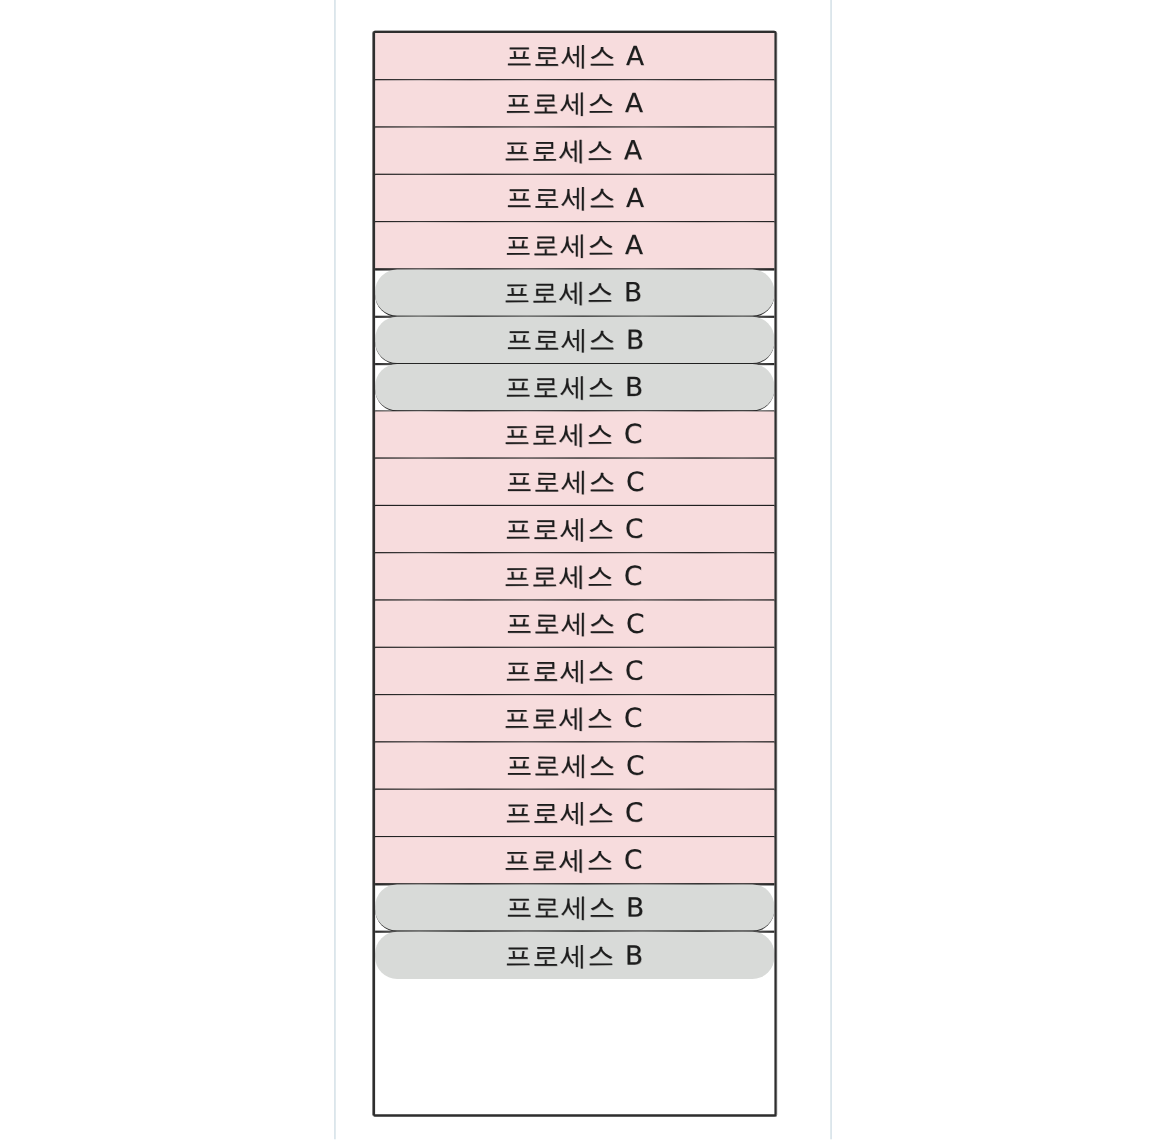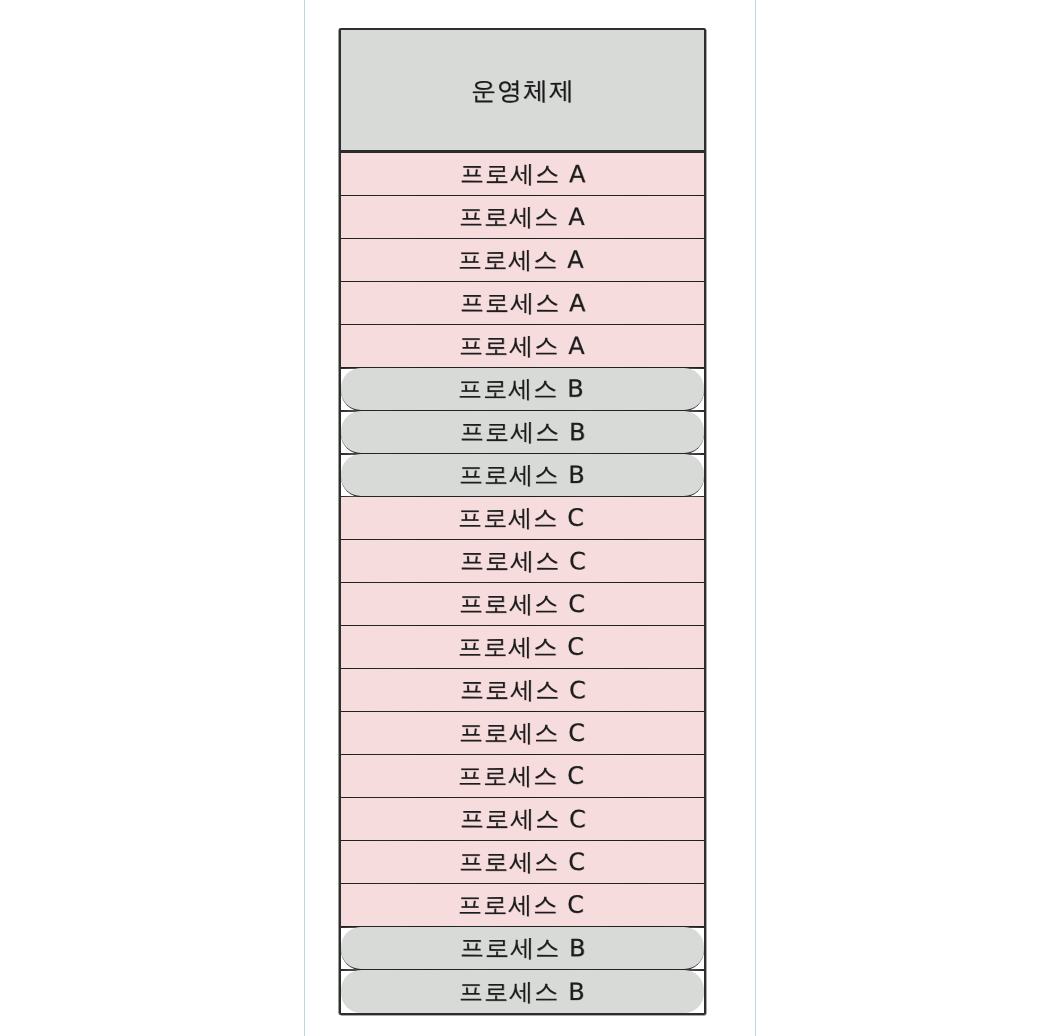--- a/index.html
+++ b/index.html
@@ -119,23 +119,20 @@
 </head>
 <body>
 
 <div id="canvas">
 
   <div class="guide-line" id="guide-left"></div>
   <div class="guide-line" id="guide-right"></div>
 
   <div id="diagram">
 
-    <div class="os-header">
-      <span class="os-header-label">운영체제</span>
-    </div>
 
     <div class="rows" id="rows-container">
         <div class="proc-row pink">
           <span class="proc-label">프로세스 A</span>
         </div>
         <div class="proc-row pink">
           <span class="proc-label">프로세스 A</span>
         </div>
         <div class="proc-row pink">
           <span class="proc-label">프로세스 A</span>

